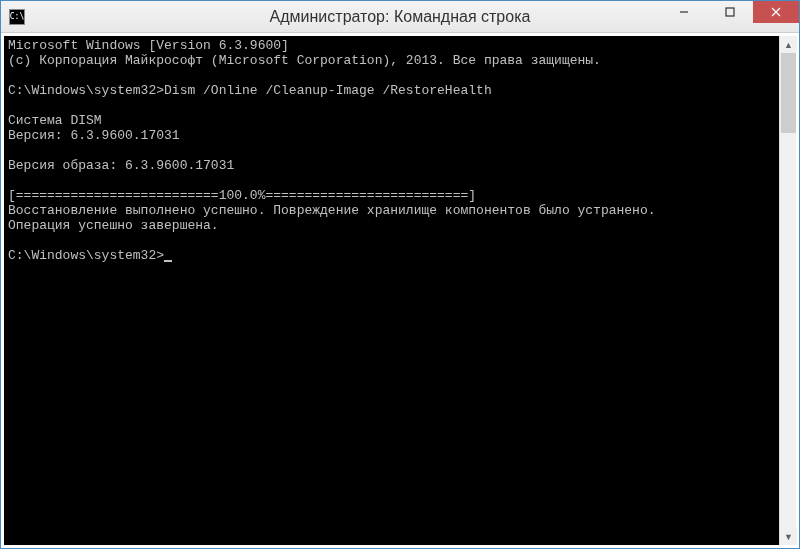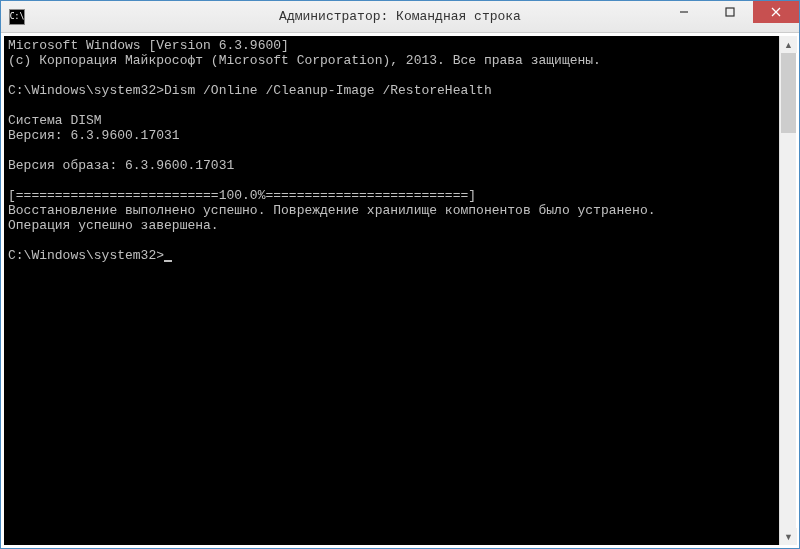--- a/index.html
+++ b/index.html
@@ -43,24 +43,23 @@
       font-family: monospace;
       display: flex;
       align-items: center;
       justify-content: center;
       border: 1px solid #888;
     }
     .titlebar-title {
       position: absolute;
       left: 50%;
       transform: translateX(-50%);
-      font-size: 13px;
+      font-size: 16px;
       color: #333;
       white-space: nowrap;
-      font-family: Liberation Mono, monospace;
     }
     .window-controls {
       margin-left: auto;
       display: flex;
       height: 100%;
     }
     .win-btn {
       width: 46px;
       height: 22px;
       display: flex;

